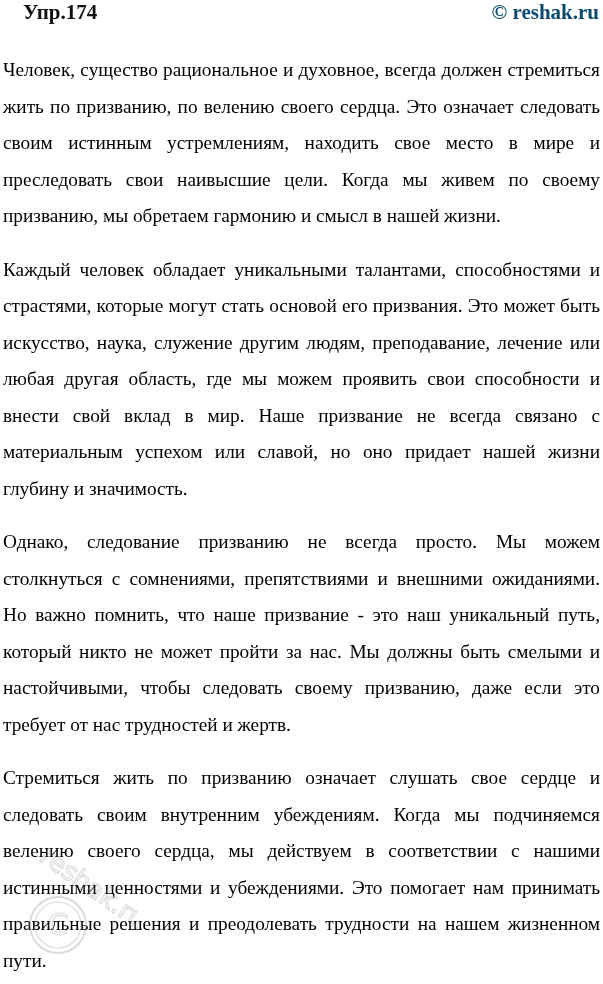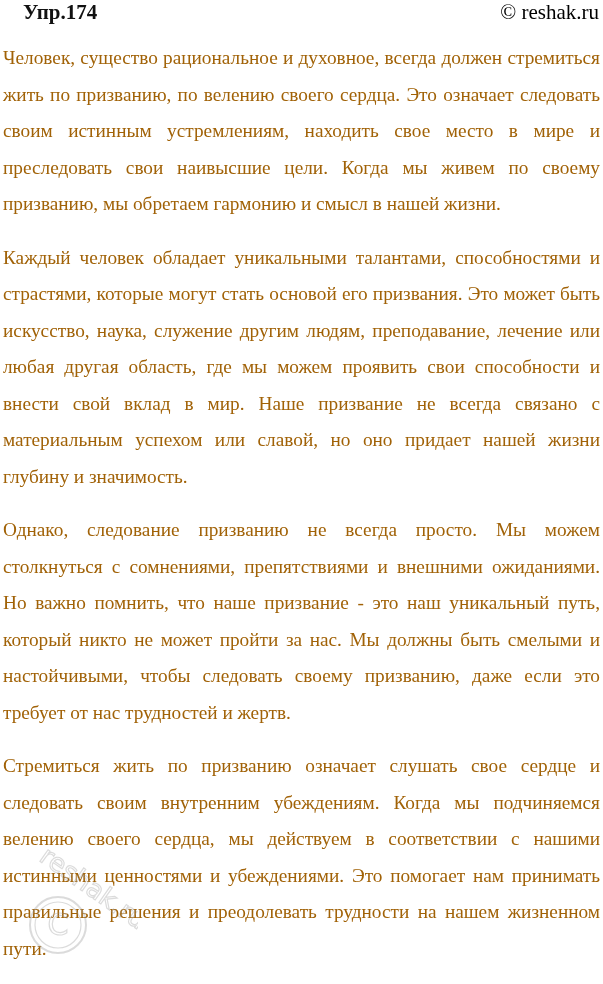--- a/index.html
+++ b/index.html
@@ -10,32 +10,32 @@
   }
   .header {
     position: absolute; top: 0; left: 0; right: 0; height: 30px;
   }
   .ex-title {
     position: absolute; left: 3px; top: 0px;
     font-weight: bold; font-size: 21px; line-height: 24px; color: #111; margin-left: 20px;
   }
   .copyright {
     position: absolute; right: 4px; top: 0px;
-    font-size: 21px; line-height: 24px; color: #000000;
+    font-size: 21px; line-height: 24px; color: #0c4a6e; font-weight: bold;
   }
   .content {
     position: absolute; left: 3px; top: 40px; width: 597px;
   }
   .para {
-    margin: 0 0 17px 0;
+    margin: 12px 0 17px 0;
     font-size: 19.3px;
     line-height: 36.5px;
     text-align: justify;
     text-align-last: left;
-    color: #a16207;
+    color: #000000;
   }
   .watermark {
     position: absolute; left: 18px; top: 830px; width: 120px; height: 140px;
     pointer-events: none; opacity: 0.35;
   }
 </style>
 </head>
 <body>
 
 <div class="header">

